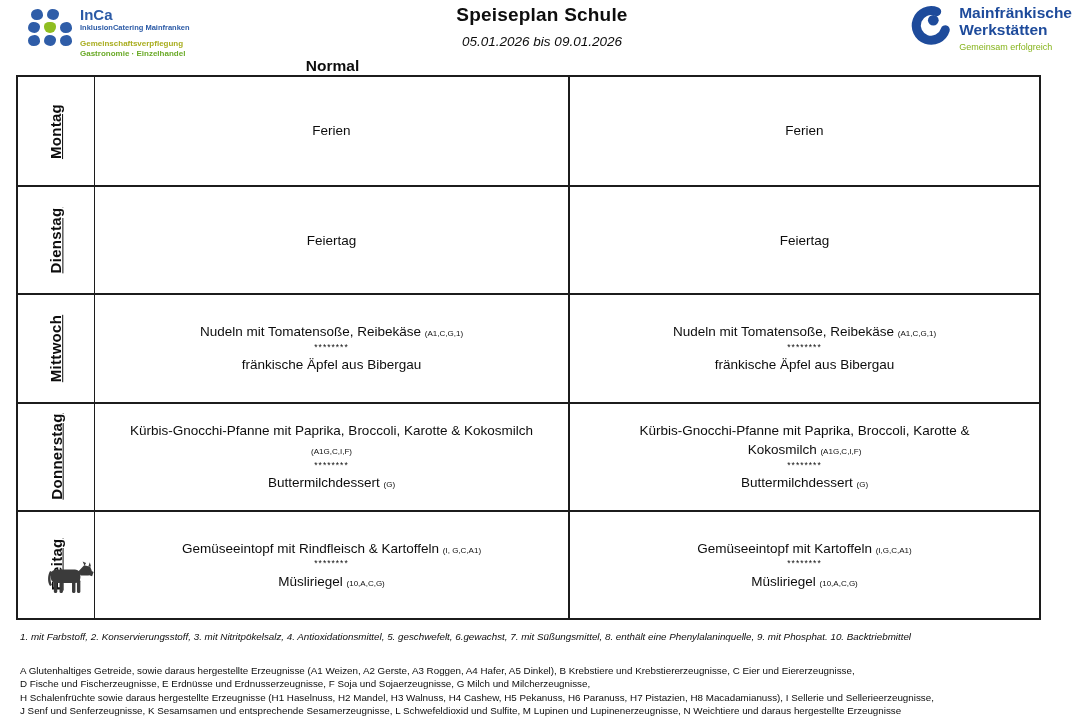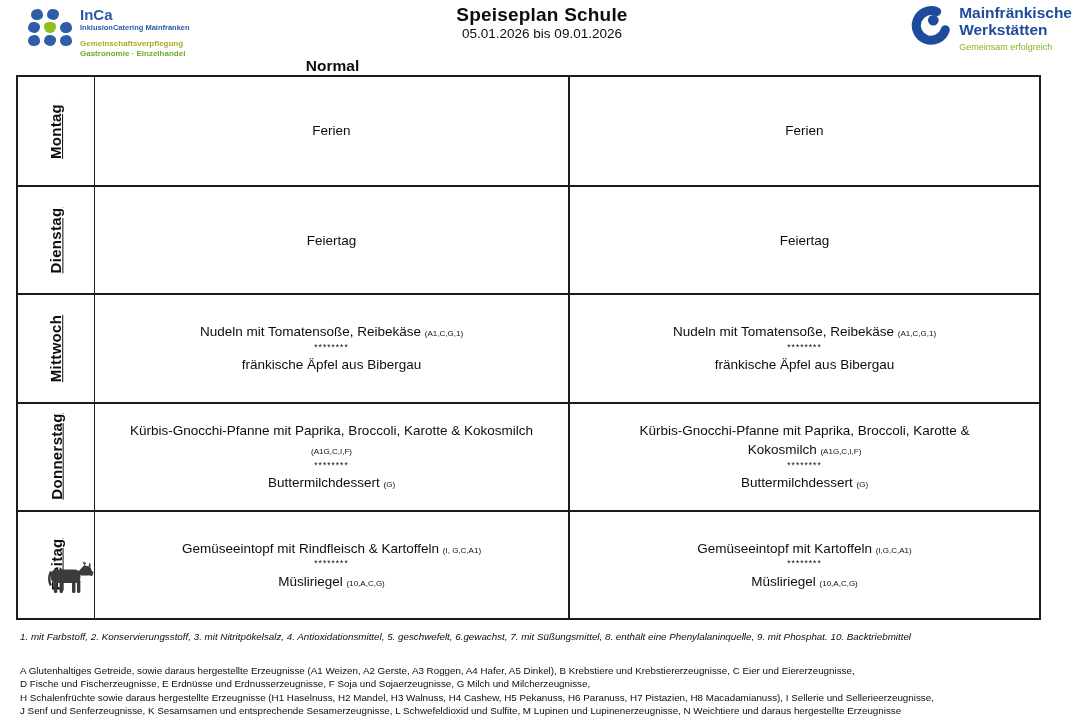--- a/index.html
+++ b/index.html
@@ -3,21 +3,21 @@
 <meta charset="utf-8">
 <style>
   * { margin:0; padding:0; box-sizing:border-box; }
   html,body { width:1084px; height:723px; background:#ffffff; overflow:hidden;
               font-family:"Liberation Sans", sans-serif; color:#0d0d0d; }
   #page { position:relative; width:1084px; height:723px; background:#fff; }
 
   
   .title-block { position:absolute; left:0; right:0; top:4px; text-align:center; }
   .title { font-size:19px; font-weight:bold; letter-spacing:0.2px; }
-  .subtitle { font-size:13.5px; margin-top:0; }
+  .subtitle { font-size:13.5px; font-style:italic; margin-top:8px; }
 
   .inca-logo { position:absolute; left:28px; top:6px; display:flex; align-items:flex-start; gap:8px; }
   .blob-grid { display:flex; flex-direction:column; gap:2px; margin-top:3px; }
   .blob-row { display:flex; gap:4px; }
   .blob { width:12px; height:11px; background:#2f5da8;
           border-radius:60% 45% 55% 50% / 55% 60% 45% 55%; }
   .blob.b2 { border-radius:45% 60% 50% 60% / 60% 45% 60% 50%; }
   .blob.green { background:#8fbe21; border-radius:50% 50% 60% 60% / 45% 45% 65% 65%; }
   .blob-row.r1 { margin-left:3px; }
   .inca-text { line-height:1.15; }

